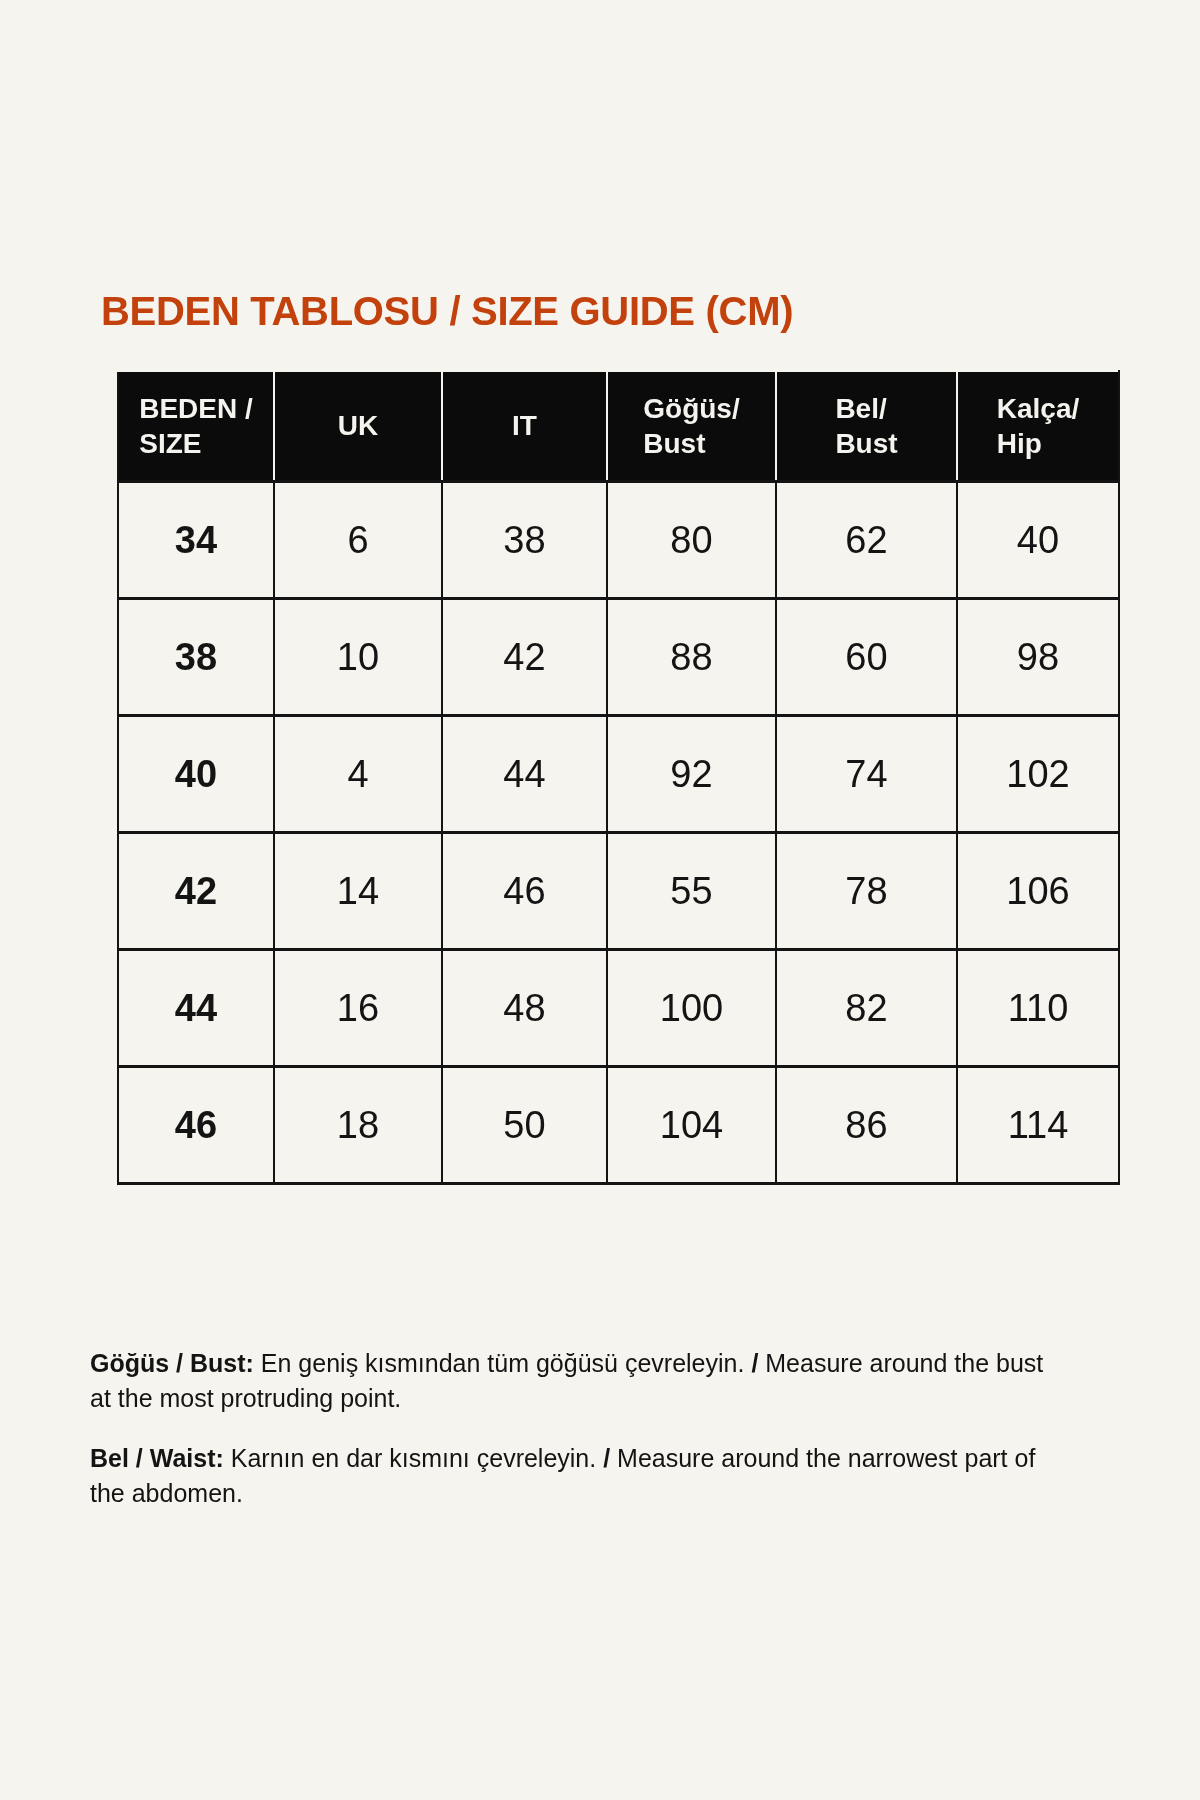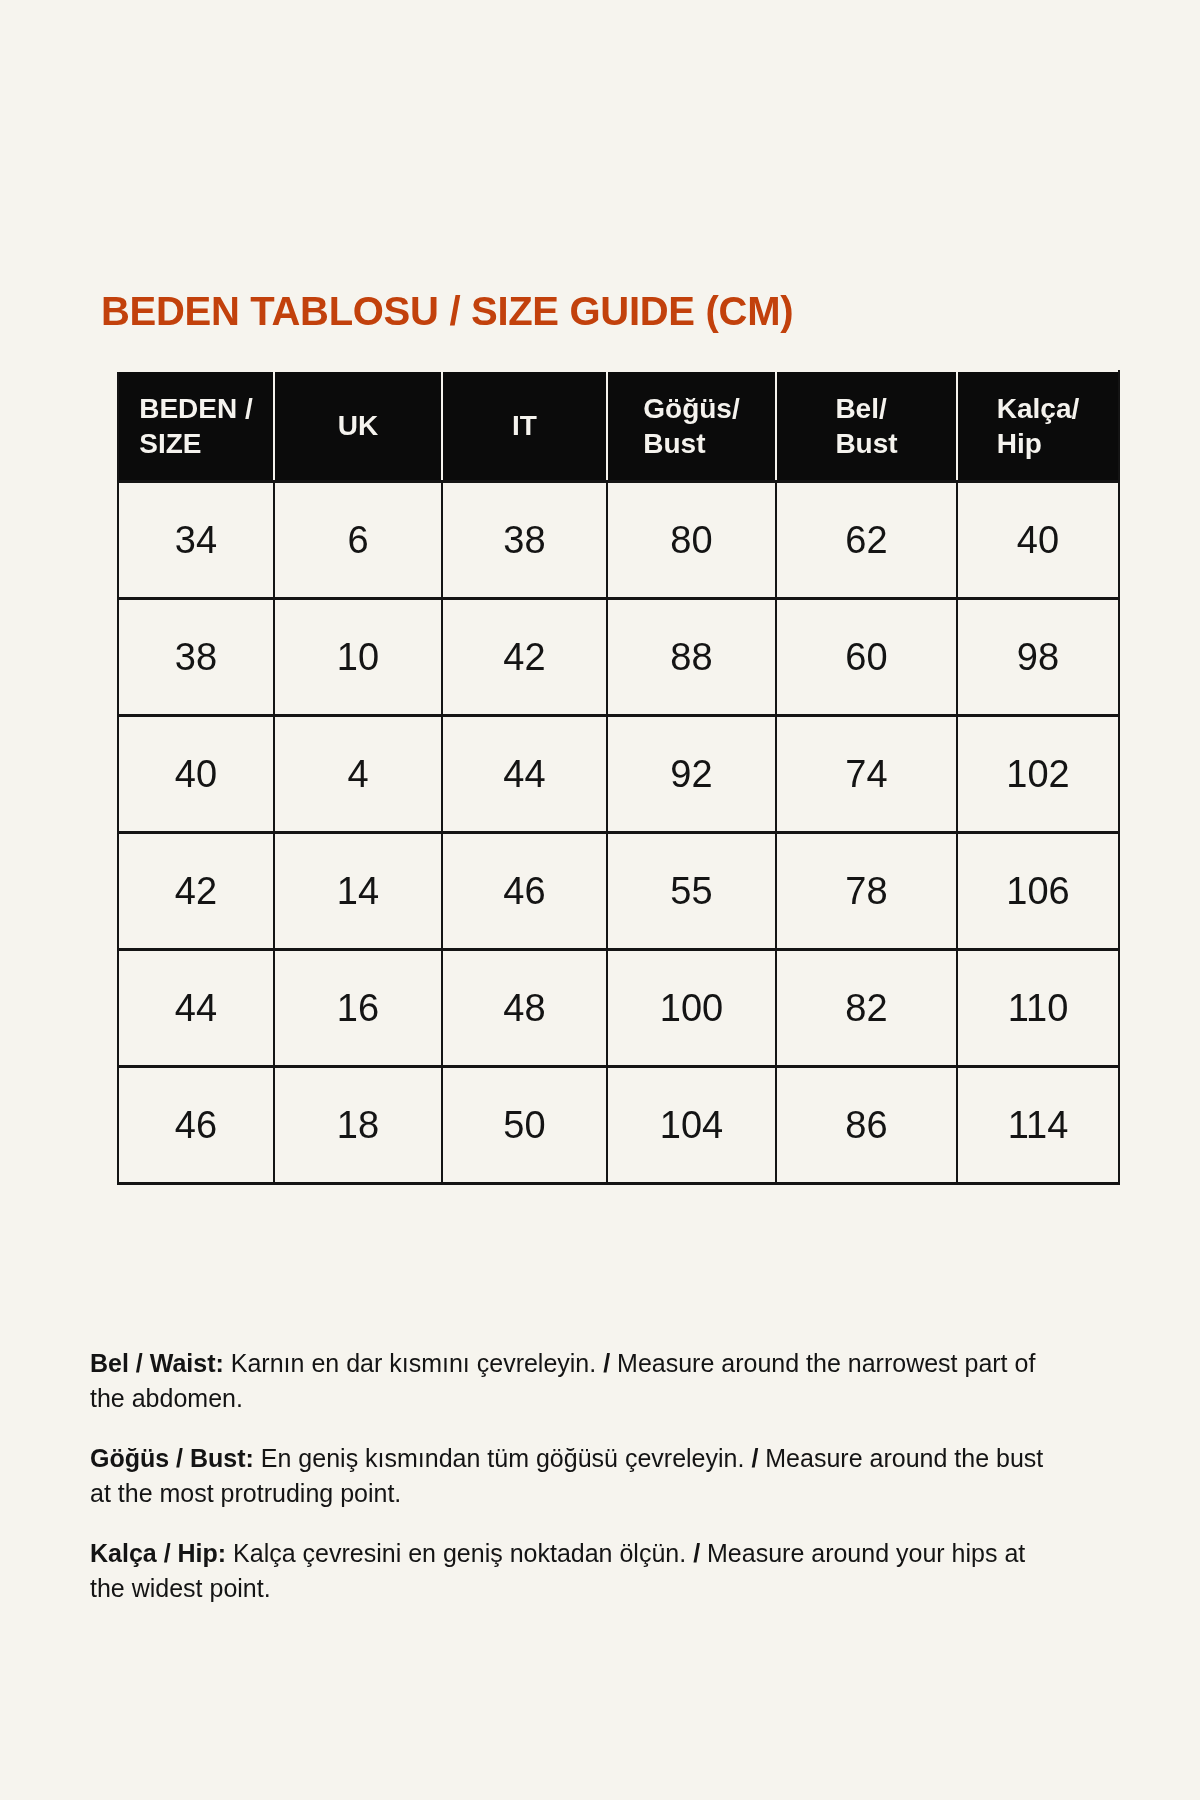--- a/index.html
+++ b/index.html
@@ -29,21 +29,21 @@
     padding:0;
   }
   th:first-child{border-left-color:#141414;}
   th:last-child{border-right-color:#141414;}
   th .hwrap{display:inline-block;text-align:left;white-space:pre-line;}
   td{
     border:2px solid #141414;border-top-width:3px;border-bottom-width:3px;
     text-align:center;vertical-align:middle;
     font-size:38px;line-height:1;color:#141414;padding:0;
   }
-  td.size-col{font-weight:400;}
+  td.size-col{font-weight:700;}
   .notes{position:absolute;left:90px;top:1346px;width:975px;}
   .notes p{
     margin:0 0 25px 0;font-size:25px;line-height:35px;
     color:#141414;white-space:pre-line;
   }
   .notes b{font-weight:700;}
 </style>
 </head>
 <body>
 
@@ -120,21 +120,19 @@
           <td>18</td>
           <td>50</td>
           <td>104</td>
           <td>86</td>
           <td>114</td>
         </tr>
       </tbody>
   </table>
 
   <div class="notes" id="notes">
+      <p><b>Göğüs / Bust:</b><span> En geniş kısmından tüm göğüsü çevreleyin. </span><b>/</b><span> Measure around the bust
+at the most protruding point.</span></p>
       <p><b>Bel / Waist:</b><span> Karnın en dar kısmını çevreleyin. </span><b>/</b><span> Measure around the narrowest part of
 the abdomen.</span></p>
-      <p><b>Göğüs / Bust:</b><span> En geniş kısmından tüm göğüsü çevreleyin. </span><b>/</b><span> Measure around the bust
-at the most protruding point.</span></p>
-      <p><b>Kalça / Hip:</b><span> Kalça çevresini en geniş noktadan ölçün. </span><b>/</b><span> Measure around your hips at
-the widest point.</span></p>
     </div>
 
 </div>
 
 </body></html>

